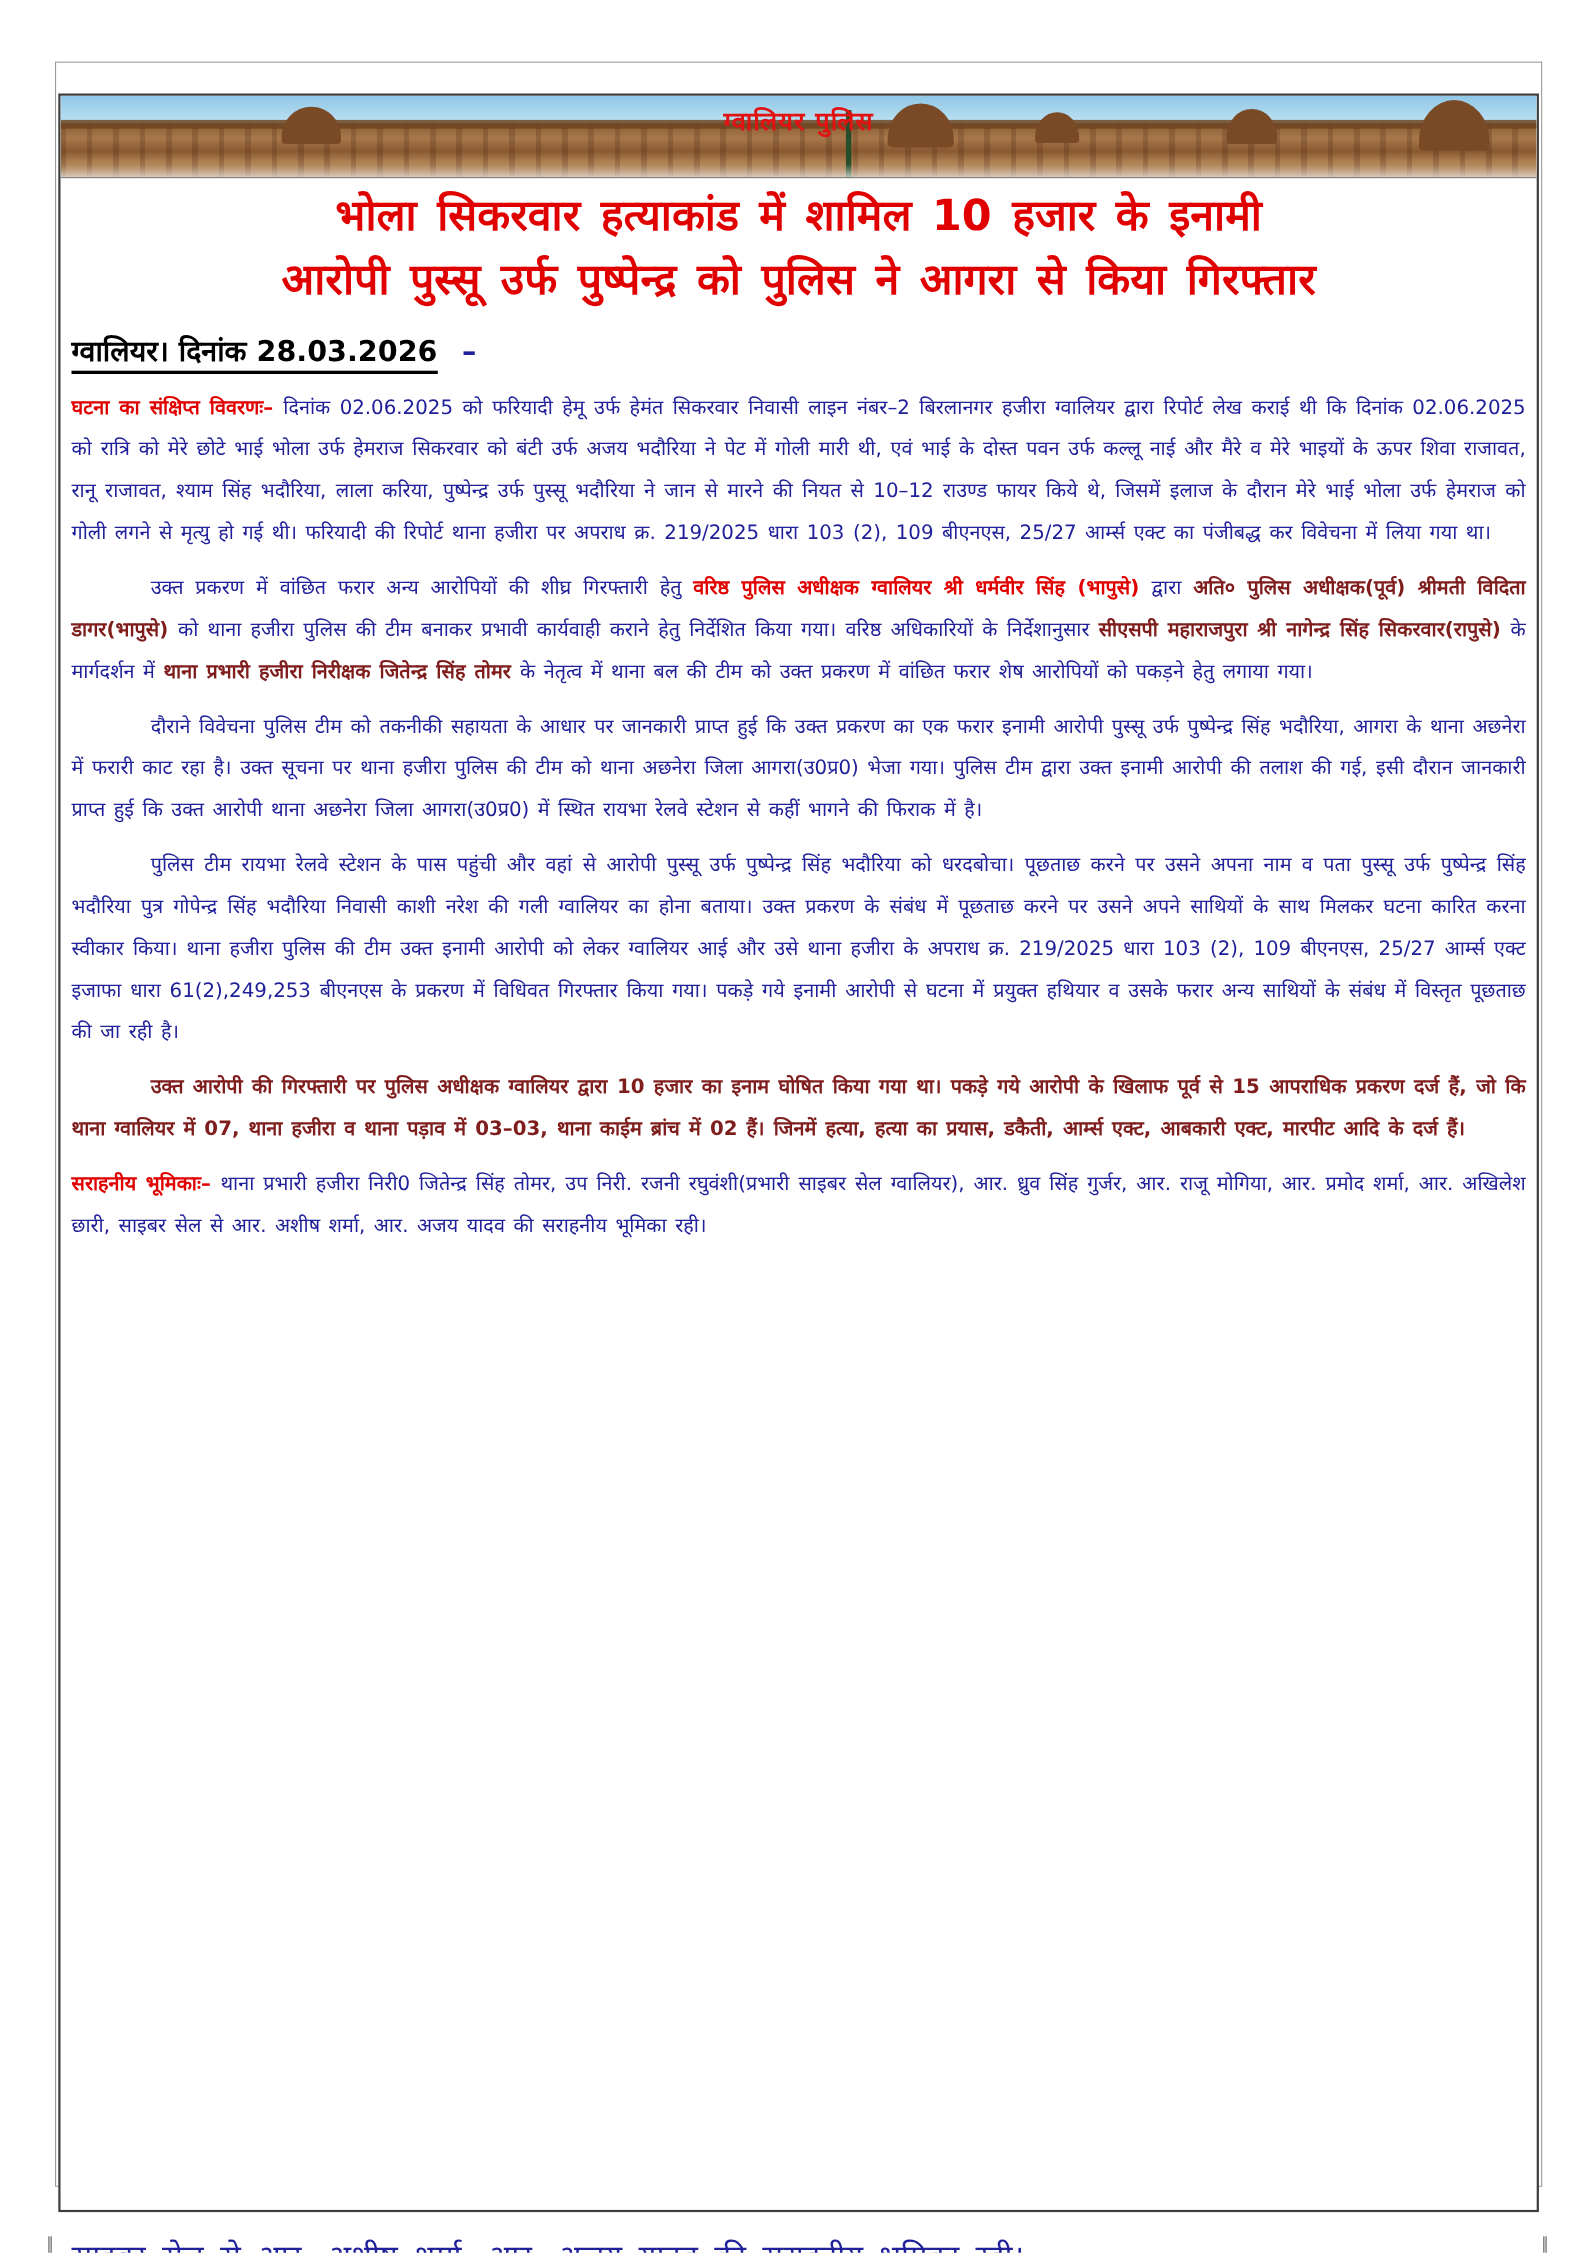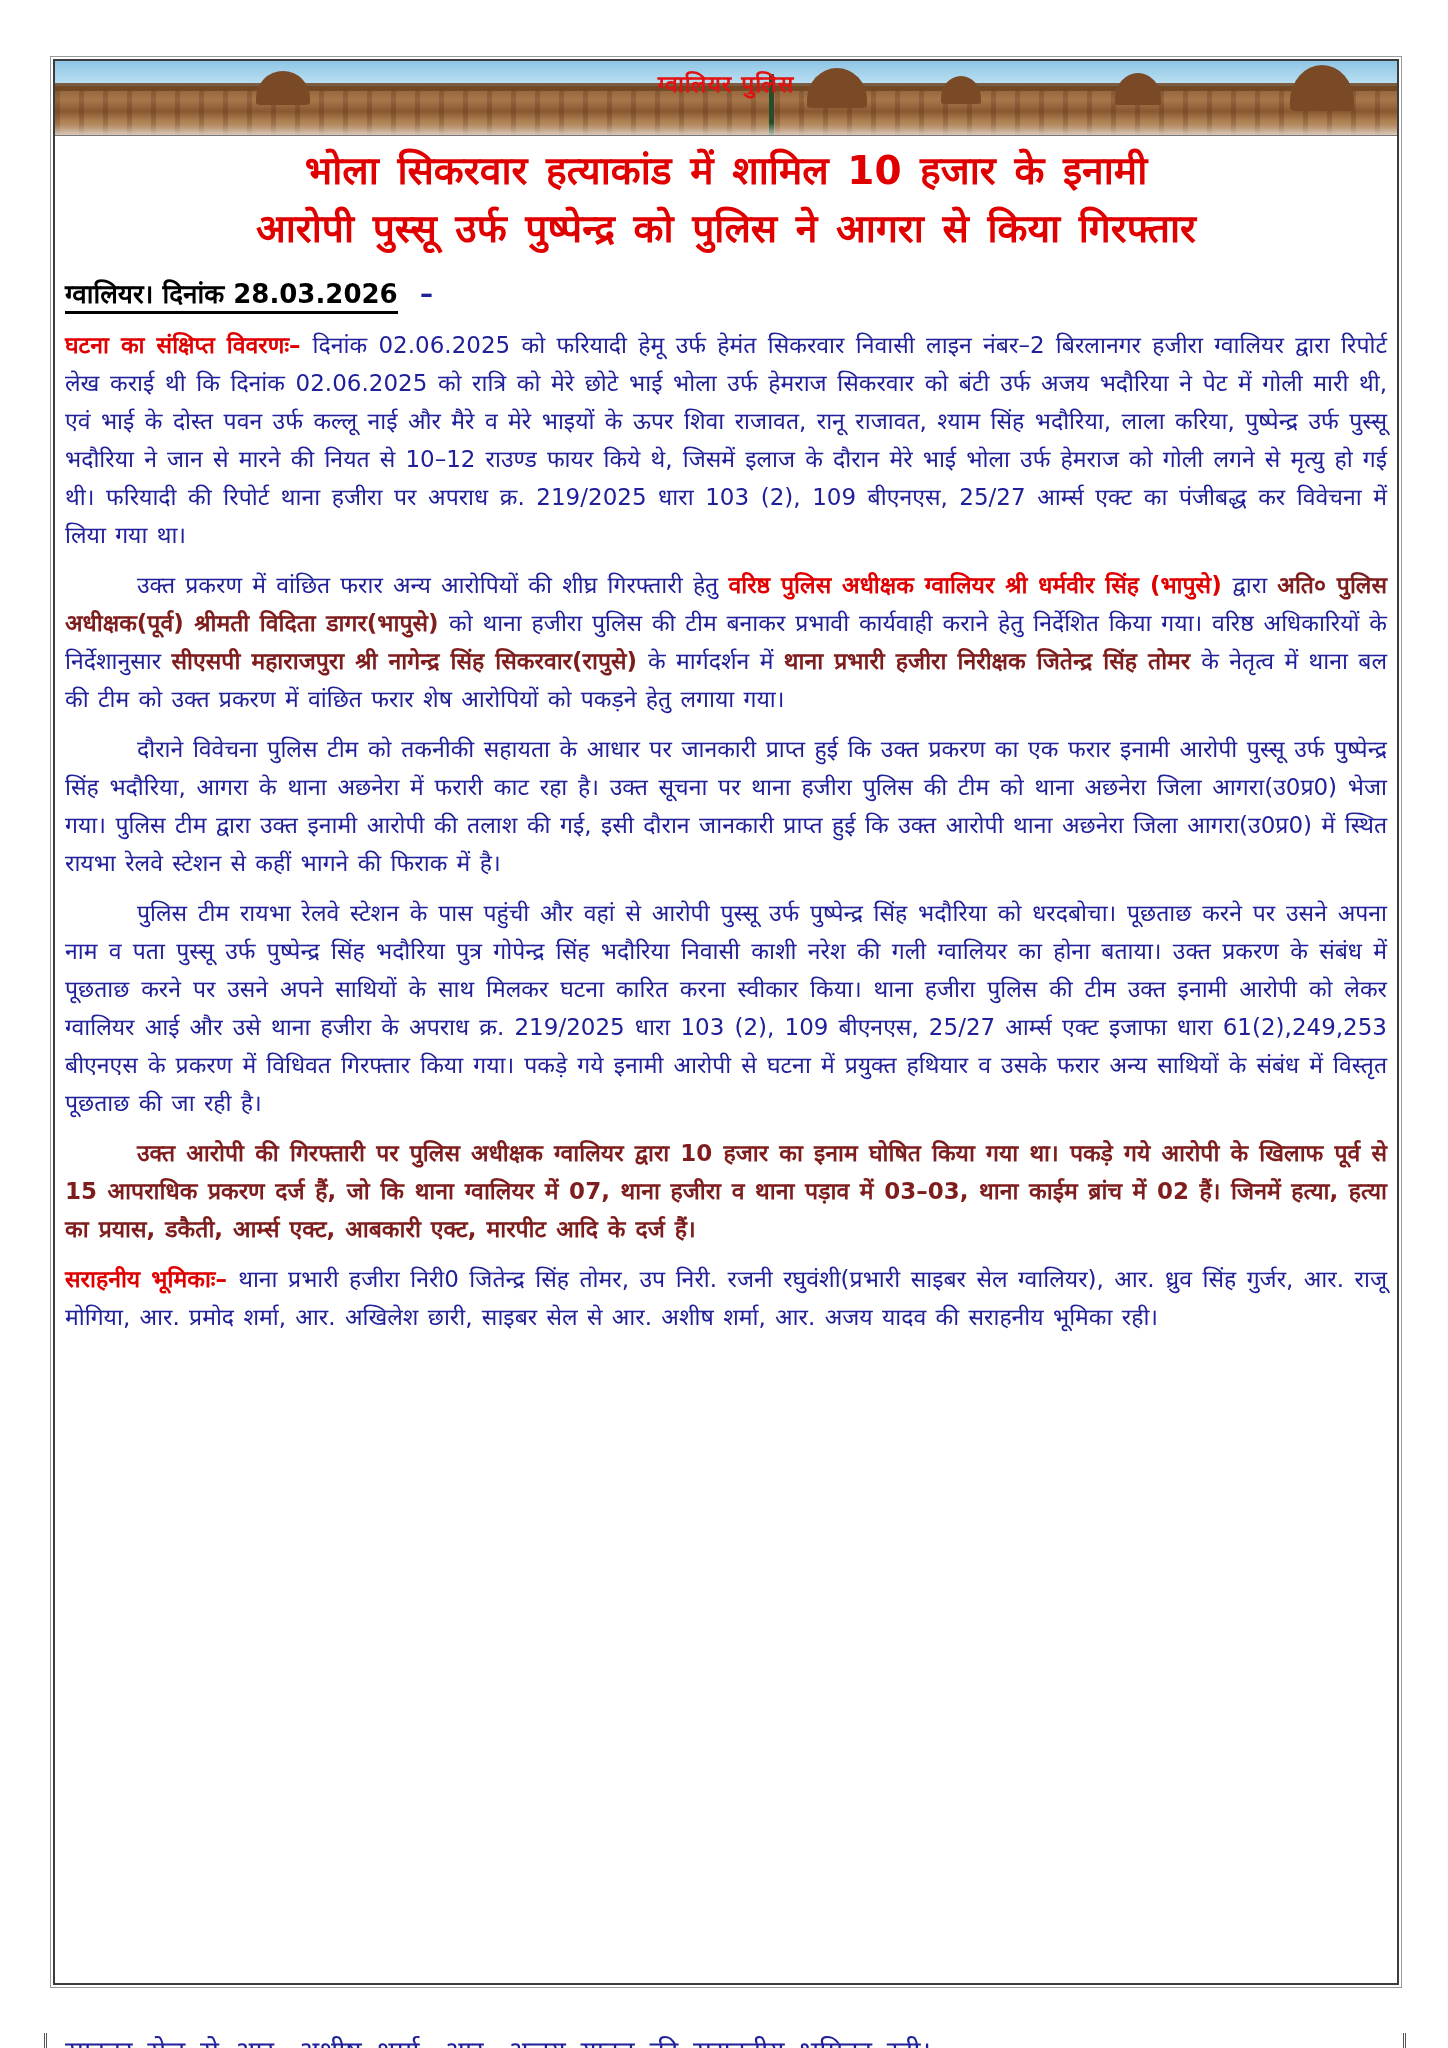--- a/index.html
+++ b/index.html
@@ -6,21 +6,21 @@
   body{
     width:1448px;height:2048px;position:relative;background:#ffffff;
     font-family:"DejaVu Sans",sans-serif;overflow:hidden;
   }
   .page{
     position:absolute;left:50px;top:56px;width:1352px;height:1932px;
     border:1px solid #9a9a9a;padding:2px;box-sizing:border-box;background:#fff;
   }
   .page-inner{
     border:2px solid #3c3c3c;height:100%;box-sizing:border-box;background:#fff;
-    padding:0 10px;overflow:hidden;
+    padding:0 10px;overflow:hidden;margin-top:26px;
   }
   
   .banner{position:relative;height:74px;margin:0 -10px;overflow:hidden;border-bottom:1px solid #777;}
   .sky{position:absolute;left:0;right:0;top:0;height:45%;
     background:linear-gradient(180deg,#8fc6e6 0%,#b4dcf0 60%,#d3eaf6 100%);}
   .fort{position:absolute;left:0;right:0;top:34%;bottom:0;
     background:
       repeating-linear-gradient(90deg,rgba(66,34,12,.22) 0 5px,rgba(0,0,0,0) 5px 24px),
       linear-gradient(180deg,#8d5d35 0%,#a8784b 28%,#8a5831 52%,#b28556 74%,#9a683c 100%);}
   .fort-ledge{position:absolute;left:0;right:0;top:30%;height:8px;background:#6f4522;opacity:.85;}
@@ -45,21 +45,21 @@
     margin-top:6px;text-align:center;color:#e10000;font-weight:bold;
     font-size:39px;line-height:58px;word-spacing:5px;
   }
   .hl-line{display:block;white-space:nowrap;}
   
   .dateline{margin-top:16px;font-size:26px;line-height:40px;}
   .dl-main{color:#000;font-weight:bold;border-bottom:3px solid #000;padding-bottom:2px;}
   .dl-dash{color:#20209a;font-weight:bold;margin-left:14px;}
   
   .body-para{
-    margin:12px 0 0 0;font-size:23px;line-height:38px;text-align:justify;
+    margin:12px 0 0 0;font-size:18px;line-height:38px;text-align:justify;
     color:#20209a;word-spacing:2px;
   }
   .indent{text-indent:72px;}
   .seg.blue{color:#20209a;font-weight:normal;}
   .seg.blue-bold{color:#7f1d1d;font-weight:bold;}
   .seg.red-bold{color:#e10000;font-weight:bold;}
   
   .next-page{
     position:absolute;left:44px;right:42px;bottom:0;height:15px;overflow:hidden;
     border-left:3px double #555;border-right:3px double #555;

